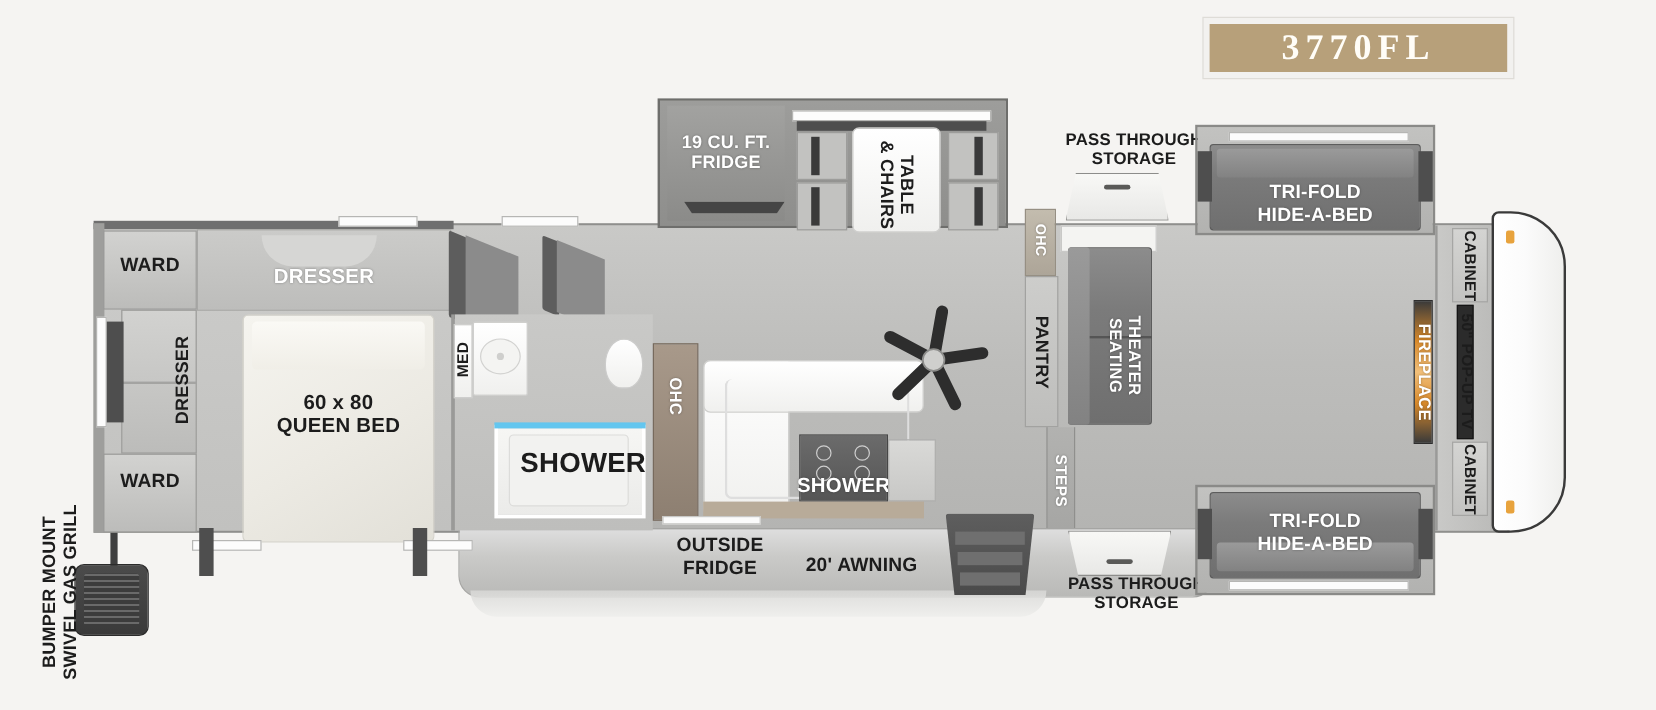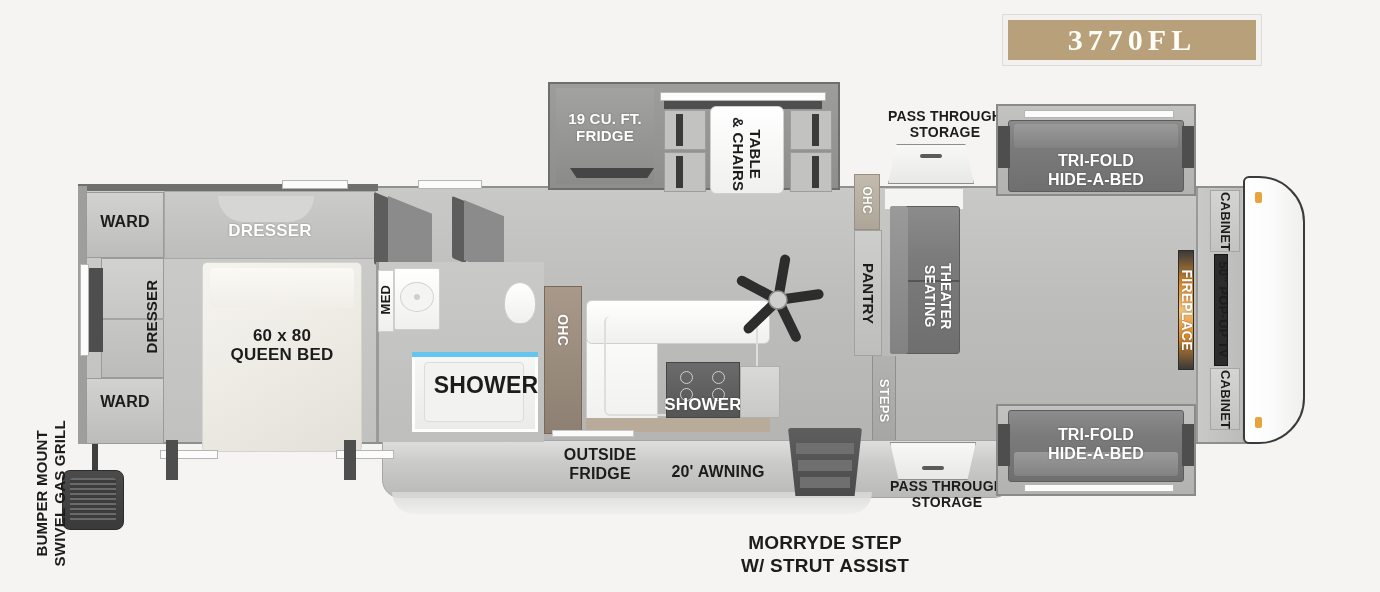--- a/index.html
+++ b/index.html
@@ -298,22 +298,20 @@
 FRIDGE</div>
   <div class="lbl lk" style="left:652px;top:464px;width:132px;font-size:16px;">20' AWNING</div>
   <div class="abs thinwhite" style="left:552px;top:430px;width:82px;height:7px;border:1px solid #c8c8c6;"></div>
 
   <div class="abs" style="left:788px;top:428px;width:74px;height:68px;
               background:linear-gradient(180deg,#5e5e5e,#4a4a4a);
               clip-path:polygon(0 0,100% 0,90% 100%,10% 100%);border-radius:3px;"></div>
   <div class="abs" style="left:796px;top:443px;width:58px;height:11px;background:#6f6f6f;"></div>
   <div class="abs" style="left:798px;top:460px;width:54px;height:11px;background:#6f6f6f;"></div>
   <div class="abs" style="left:800px;top:477px;width:50px;height:11px;background:#6f6f6f;"></div>
-  <div class="lbl lk" style="left:680px;top:532px;width:290px;font-size:19px;line-height:1.2;">MORRYDE STEP
-W/ STRUT ASSIST</div>
 
   <div class="abs" style="left:92px;top:444px;width:6px;height:38px;background:#3f3f3f;"></div>
   <div class="abs" style="left:62px;top:470px;width:62px;height:60px;
               background:linear-gradient(180deg,#4b4b4b,#3a3a3a);border-radius:8px;border:1px solid #2b2b2b;"></div>
   <div class="abs" style="left:70px;top:478px;width:46px;height:44px;border-radius:3px;
               background:repeating-linear-gradient(180deg,#6a6a6a 0 2px,#3c3c3c 2px 5px);"></div>
   <div class="lbl lk vert rot270" style="left:-44px;top:475px;width:190px;font-size:15px;line-height:1.22;">BUMPER MOUNT
 SWIVEL GAS GRILL</div>
 
 </div>

